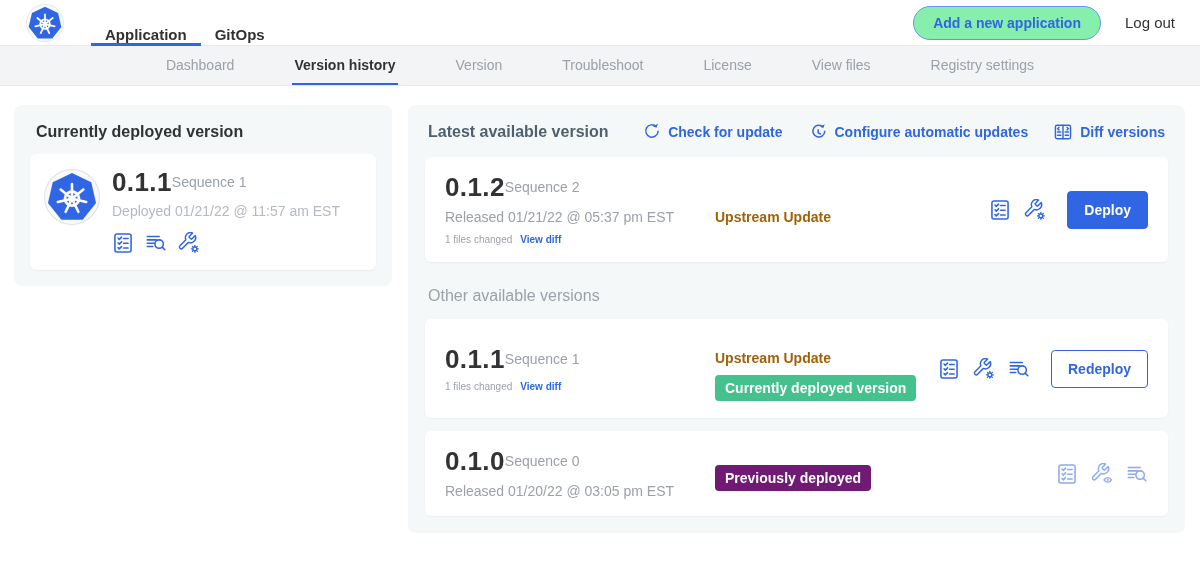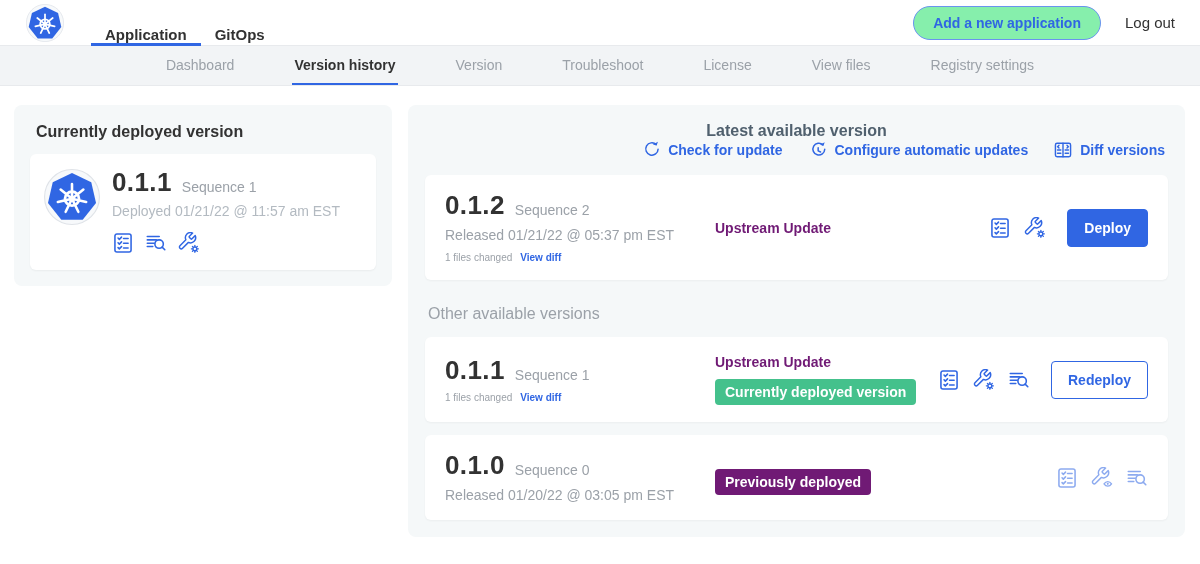--- a/index.html
+++ b/index.html
@@ -36,41 +36,41 @@
   .subnav-tab.active{color:var(--dark);font-weight:700;border-bottom-color:var(--accent);}
 
   
   .main{display:flex;align-items:flex-start;gap:16px;padding:19px 15px 0 14px;}
 
   
   .deployed-card{width:378px;flex:none;background:var(--panelbg);border-radius:8px;padding:16px;}
   .deployed-title{margin:2px 0 13px 6px;font-size:16px;font-weight:700;color:var(--dark);}
   .deployed-inner{background:#fff;border-radius:6px;box-shadow:0 1px 2px rgba(50,50,50,.06);padding:15px 14px 16px;display:flex;gap:12px;}
   .k8s-badge{width:56px;height:56px;flex:none;}
-  .vtop{display:flex;align-items:flex-end;gap:10px;}
+  .vtop{display:flex;align-items:center;}
   .vnum{font-size:26px;font-weight:700;color:var(--dark);letter-spacing:.4px;line-height:1;}
   .vseq{font-size:14px;color:var(--gray);}
   .vdate{font-size:14px;color:var(--lightgray);margin-top:8px;}
   .icon-row{display:flex;align-items:center;gap:11px;margin-top:13px;}
 
   
   .panel{flex:1;background:var(--panelbg);border-radius:8px;padding:15px 17px 17px;}
-  .panel-head{display:flex;align-items:center;margin:2px 3px 15px;flex-direction:column;}
+  .panel-head{display:flex;align-items:center;margin:2px 3px 15px;}
   .panel-title{font-size:16px;font-weight:600;color:var(--slate);}
   .panel-actions{margin-left:auto;display:flex;align-items:center;gap:25px;}
   .action-link{display:flex;align-items:center;gap:7px;color:var(--accent);font-size:14px;font-weight:700;cursor:pointer;white-space:nowrap;}
   .action-link .icon{width:20px;height:20px;}
 
   .vcard{background:#fff;border-radius:6px;box-shadow:0 1px 2px rgba(50,50,50,.05);padding:17px 20px;display:flex;align-items:center;}
   .vleft{width:250px;flex:none;}
   .vreleased{font-size:14px;color:var(--gray);margin-top:9px;}
   .vfiles{display:flex;gap:8px;font-size:10px;color:var(--gray);margin-top:9px;}
   .link{color:var(--accent);font-weight:700;cursor:pointer;}
   .vmid{flex:1;padding-left:20px;}
-  .vsource{font-size:14px;font-weight:600;color:#701a75;}
+  .vsource{font-size:14px;font-weight:600;color:#a16207;margin-top:14px;}
   .badge{display:inline-block;margin-top:9px;padding:5px 10px;border-radius:4px;font-size:14px;font-weight:700;color:#fff;}
   .badge.green{background:#44c18c;}
   .badge.gray{background:#701a75;}
   .vright{display:flex;align-items:center;gap:13px;}
   .btn{font-family:inherit;font-size:14px;font-weight:700;border-radius:4px;padding:10px 16px;cursor:pointer;}
   .btn.primary{background:var(--accent);border:1px solid var(--accent);color:#fff;margin-left:8px;}
   .btn.outline{background:#fff;border:1px solid var(--accent);color:var(--accent);margin-left:8px;}
   .other-title{font-size:16px;font-weight:500;color:var(--gray);margin:25px 3px 14px;}
   .muted .icon{opacity:.55;}
   .hidden-defs{position:absolute;width:0;height:0;overflow:hidden;}

